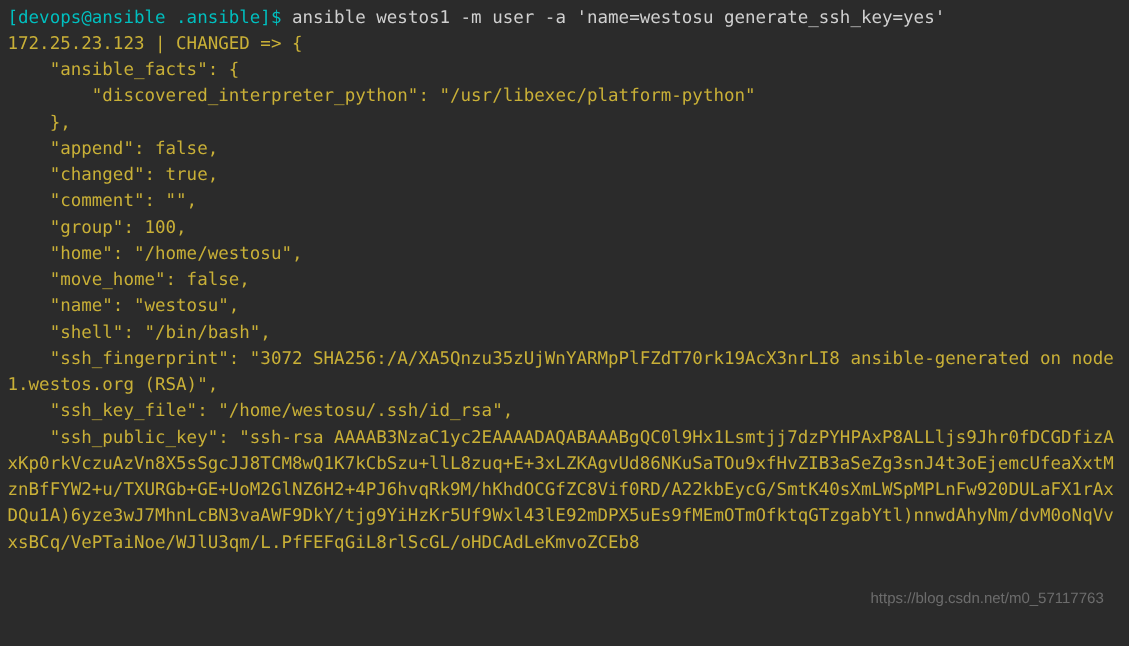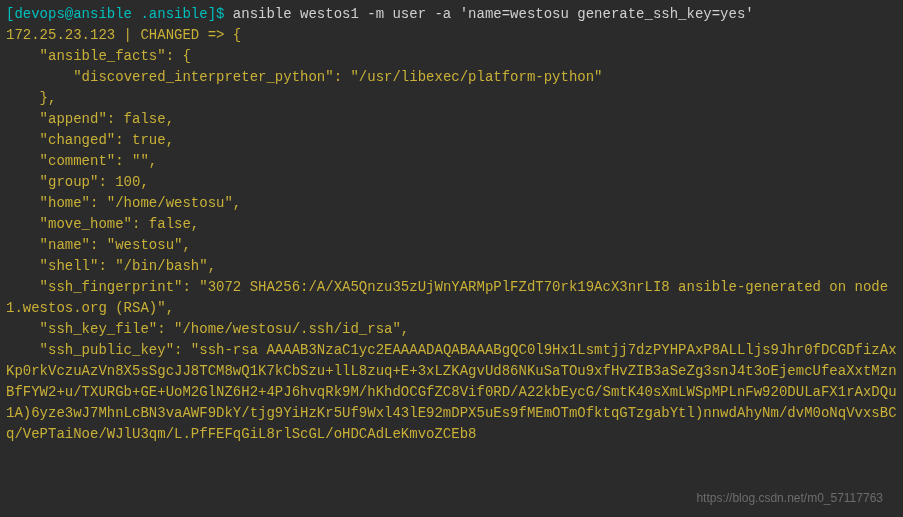--- a/index.html
+++ b/index.html
@@ -1,19 +1,18 @@
 <!DOCTYPE html>
 <html><head>
   <meta charset="utf-8">
   <style>
     * {
       margin: 0;
       padding: 0;
       box-sizing: border-box;
-      font-family: Liberation Mono, monospace;
     }
     body {
       background-color: #2b2b2b;
       font-family: 'Courier New', Consolas, monospace;
       font-size: 14px;
       line-height: 1.5;
       width: 903px;
       height: 517px;
       overflow: hidden;
       padding: 4px 6px;
@@ -23,21 +22,21 @@
       color: #00bfbf;
     }
     .cmd {
       color: #d0d0d0;
     }
     .output-yellow {
       color: #c9b037;
     }
     .watermark {
       position: absolute;
-      bottom: 10px;
+      bottom: 30px;
       right: 20px;
       color: #888;
       font-size: 12px;
       font-family: Arial, sans-serif;
       opacity: 0.7;
     }
     pre {
       white-space: pre-wrap;
       word-break: break-all;
     }

